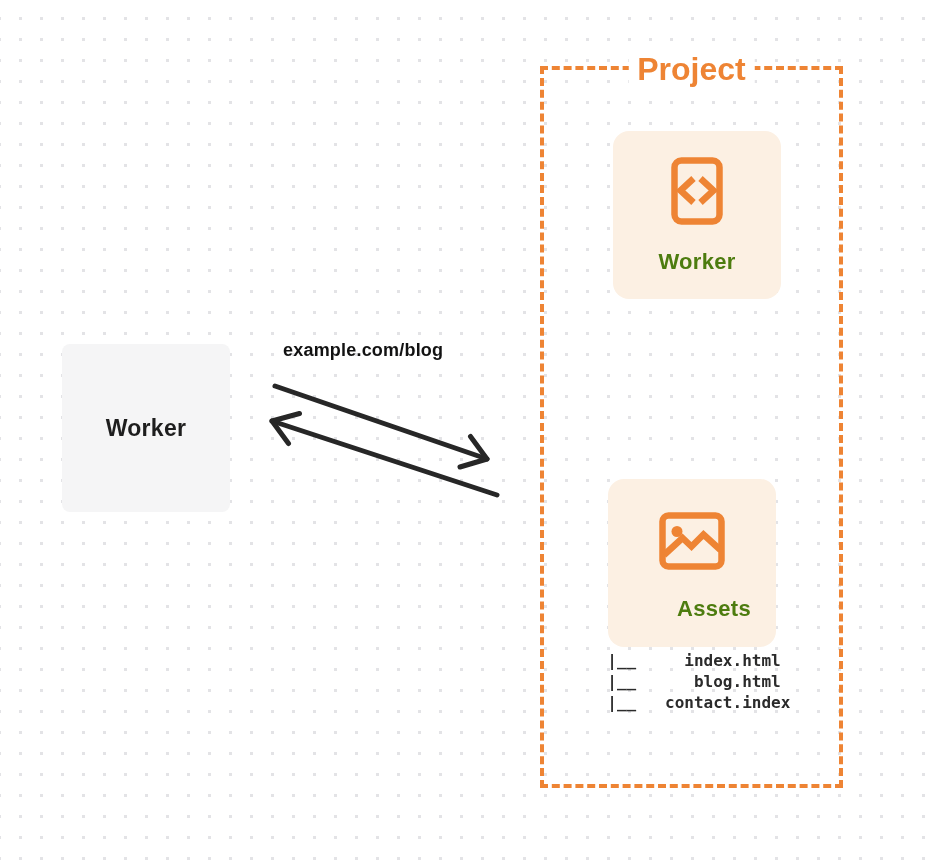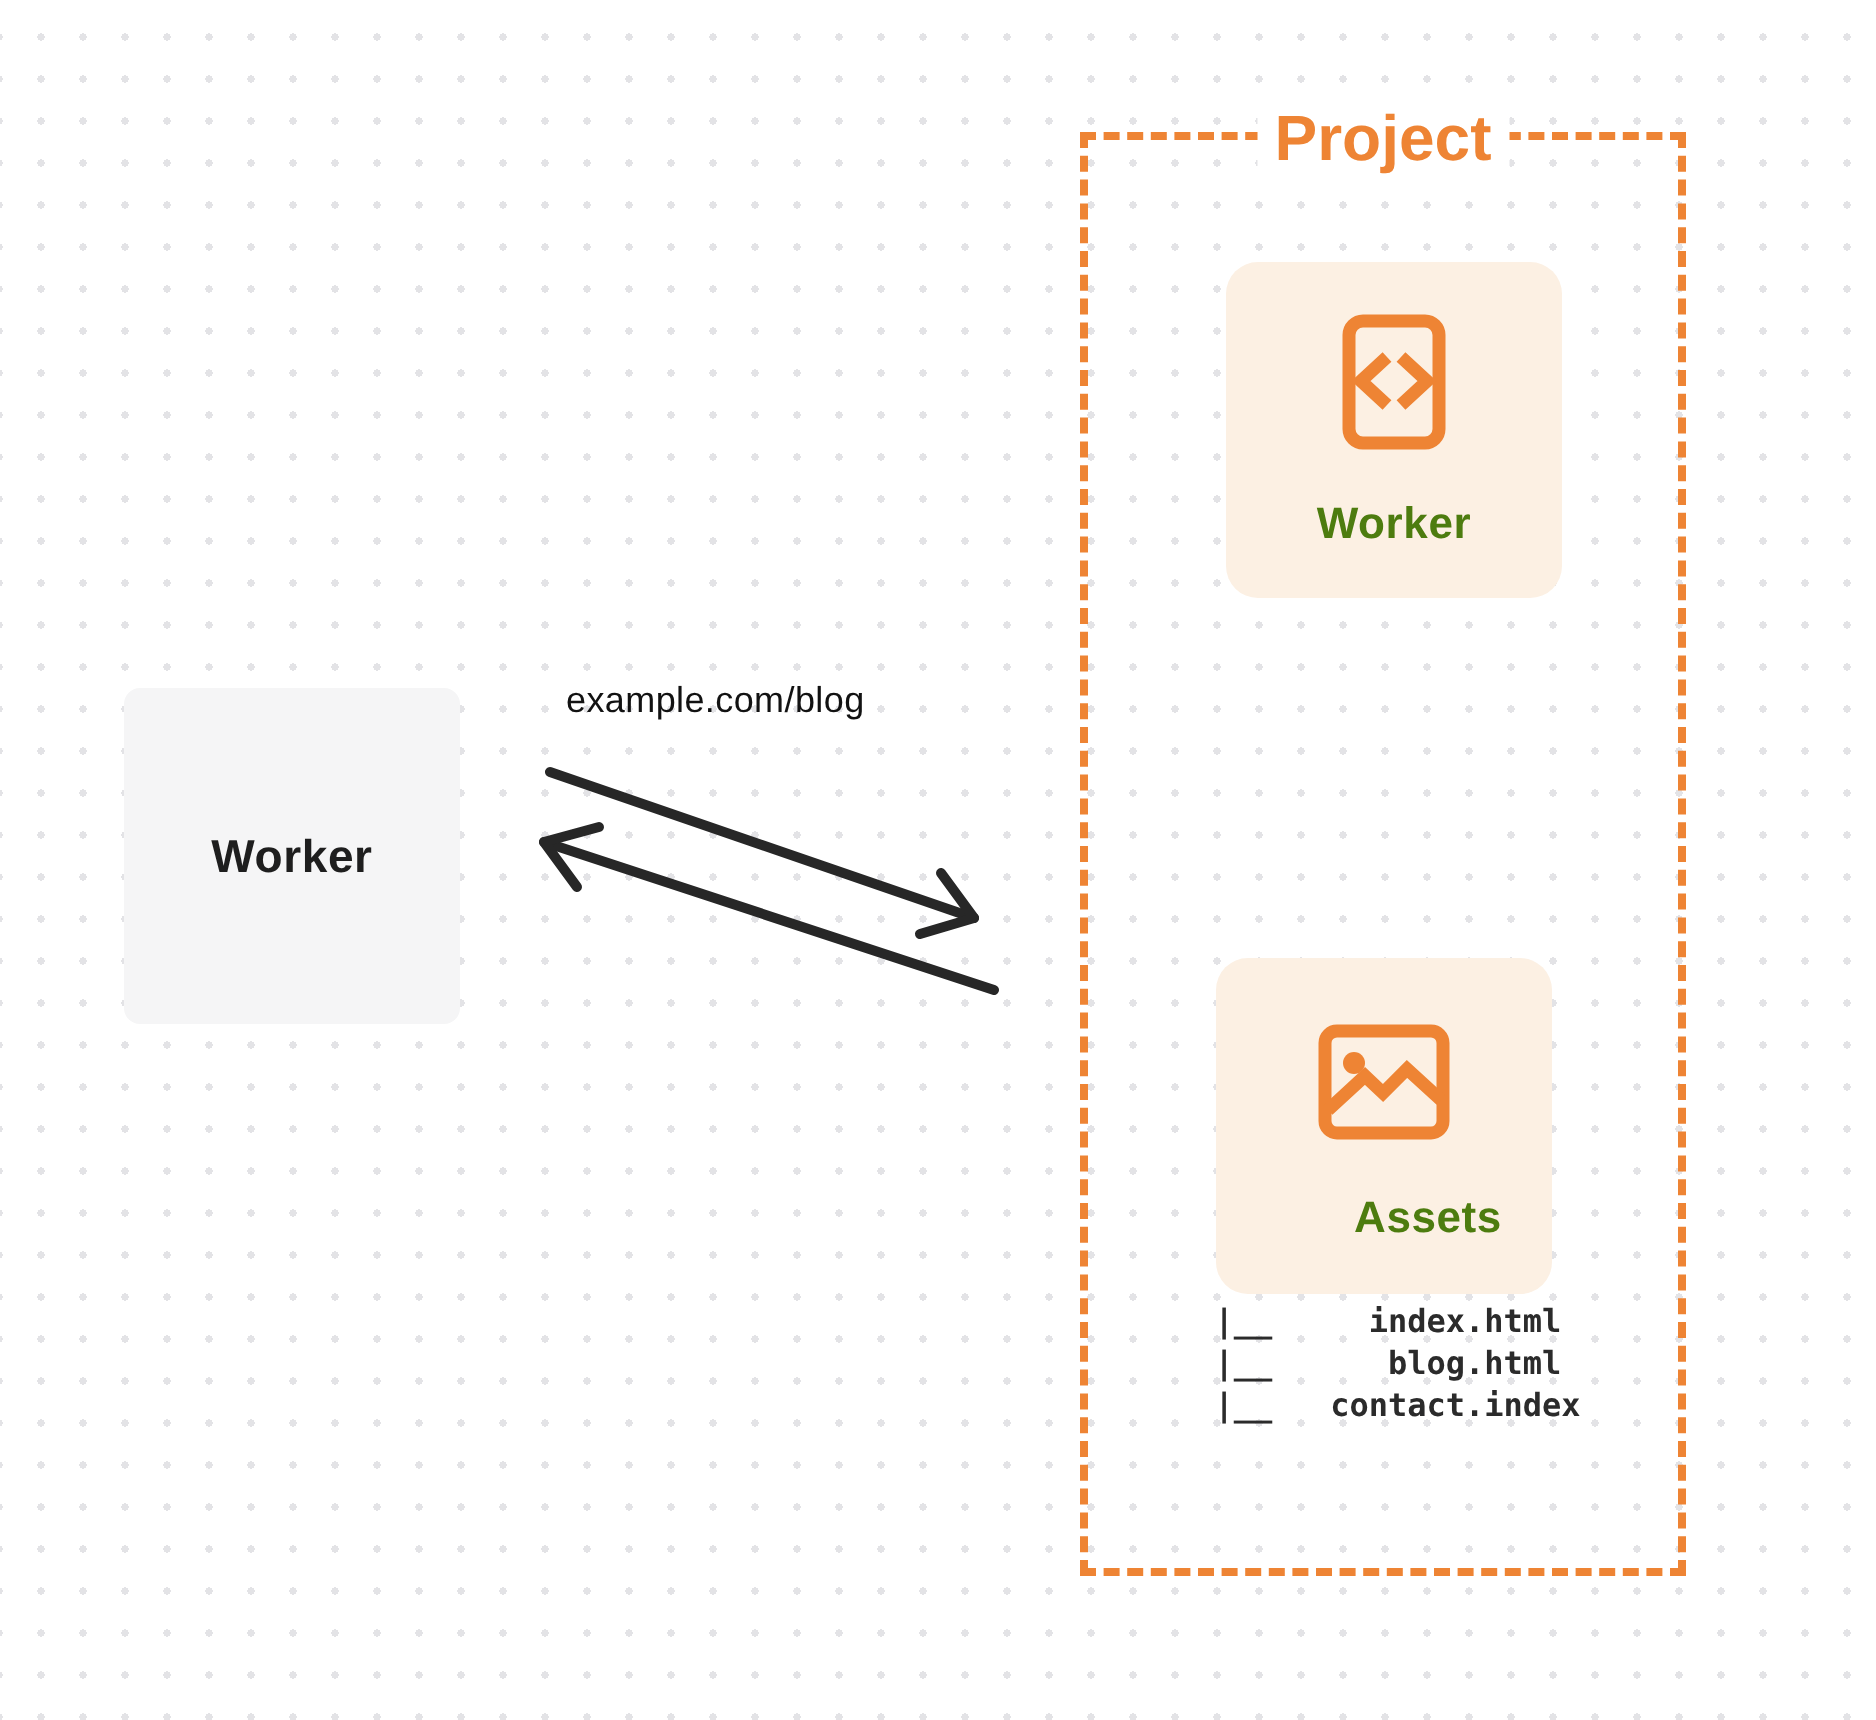--- a/index.html
+++ b/index.html
@@ -19,21 +19,21 @@
 
   .client-box {
     position:absolute; left:62px; top:344px; width:168px; height:168px;
     background:#f5f5f6; border-radius:8px;
     display:flex; align-items:center; justify-content:center;
   }
   .client-box span { font-weight:700; font-size:23px; color:#1e1e1e; letter-spacing:.3px; }
 
   .url-label {
     position:absolute; left:283px; top:340px;
-    font-weight:400; font-size:18px; color:#121212; letter-spacing:.2px;
+    font-weight:700; font-size:18px; color:#121212; letter-spacing:.2px;
   }
 
   .project-box {
     position:absolute; left:540px; top:66px; width:303px; height:722px;
     border:4px dashed #ee8434; box-sizing:border-box;
   }
   .project-label {
     position:absolute; top:-16px; left:50%; transform:translateX(-50%);
     background:#ffffff; padding:0 9px;
     color:#ee8434; font-weight:700; font-size:32px; line-height:30px;

